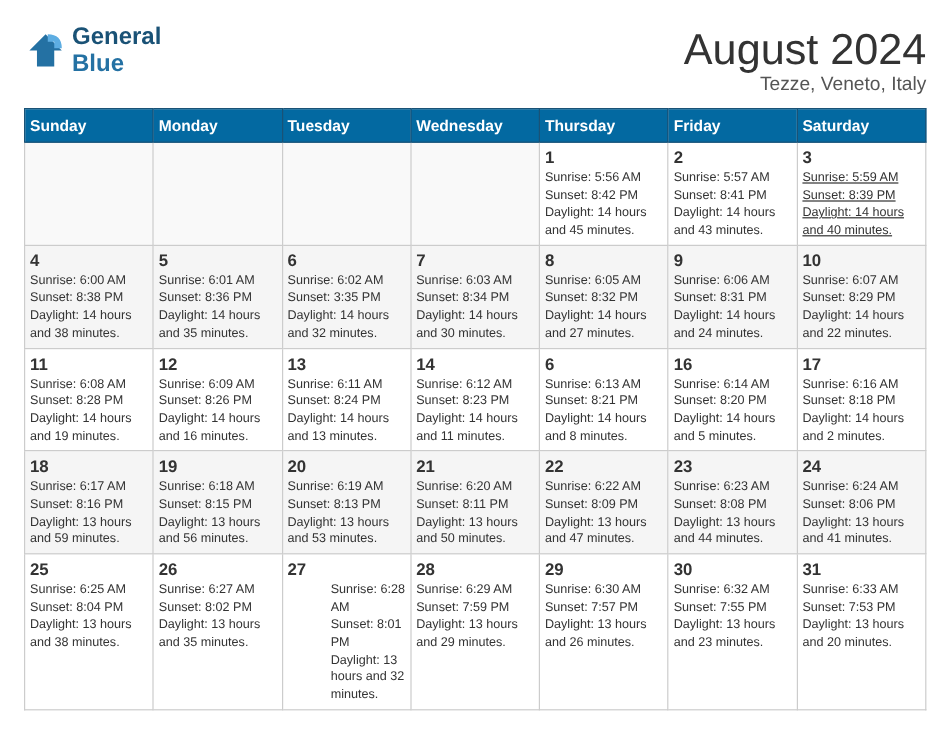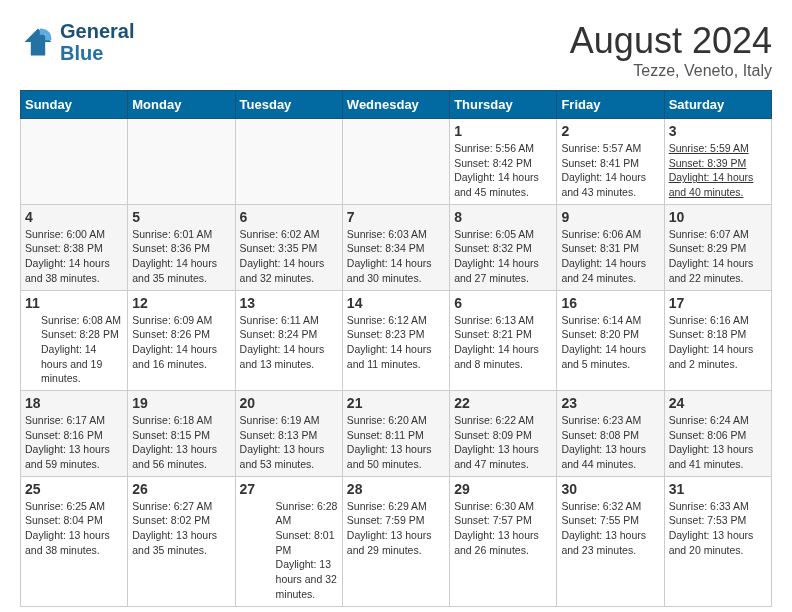--- a/index.html
+++ b/index.html
@@ -187,21 +187,21 @@
         <td>
           <span class="day-number">10</span>
           <div class="day-info" style="white-space: pre-line;">Sunrise: 6:07 AM
 Sunset: 8:29 PM
 Daylight: 14 hours and 22 minutes.</div>
         </td>
       </tr>
       <tr>
         <td>
           <span class="day-number">11</span>
-          <div class="day-info" style="white-space: pre-line; margin-left: 16px;">Sunrise: 6:08 AM
+          <div class="day-info" style="white-space: pre-line;">Sunrise: 6:08 AM
 Sunset: 8:28 PM
 Daylight: 14 hours and 19 minutes.</div>
         </td>
         <td>
           <span class="day-number">12</span>
           <div class="day-info" style="white-space: pre-line;">Sunrise: 6:09 AM
 Sunset: 8:26 PM
 Daylight: 14 hours and 16 minutes.</div>
         </td>
         <td>

